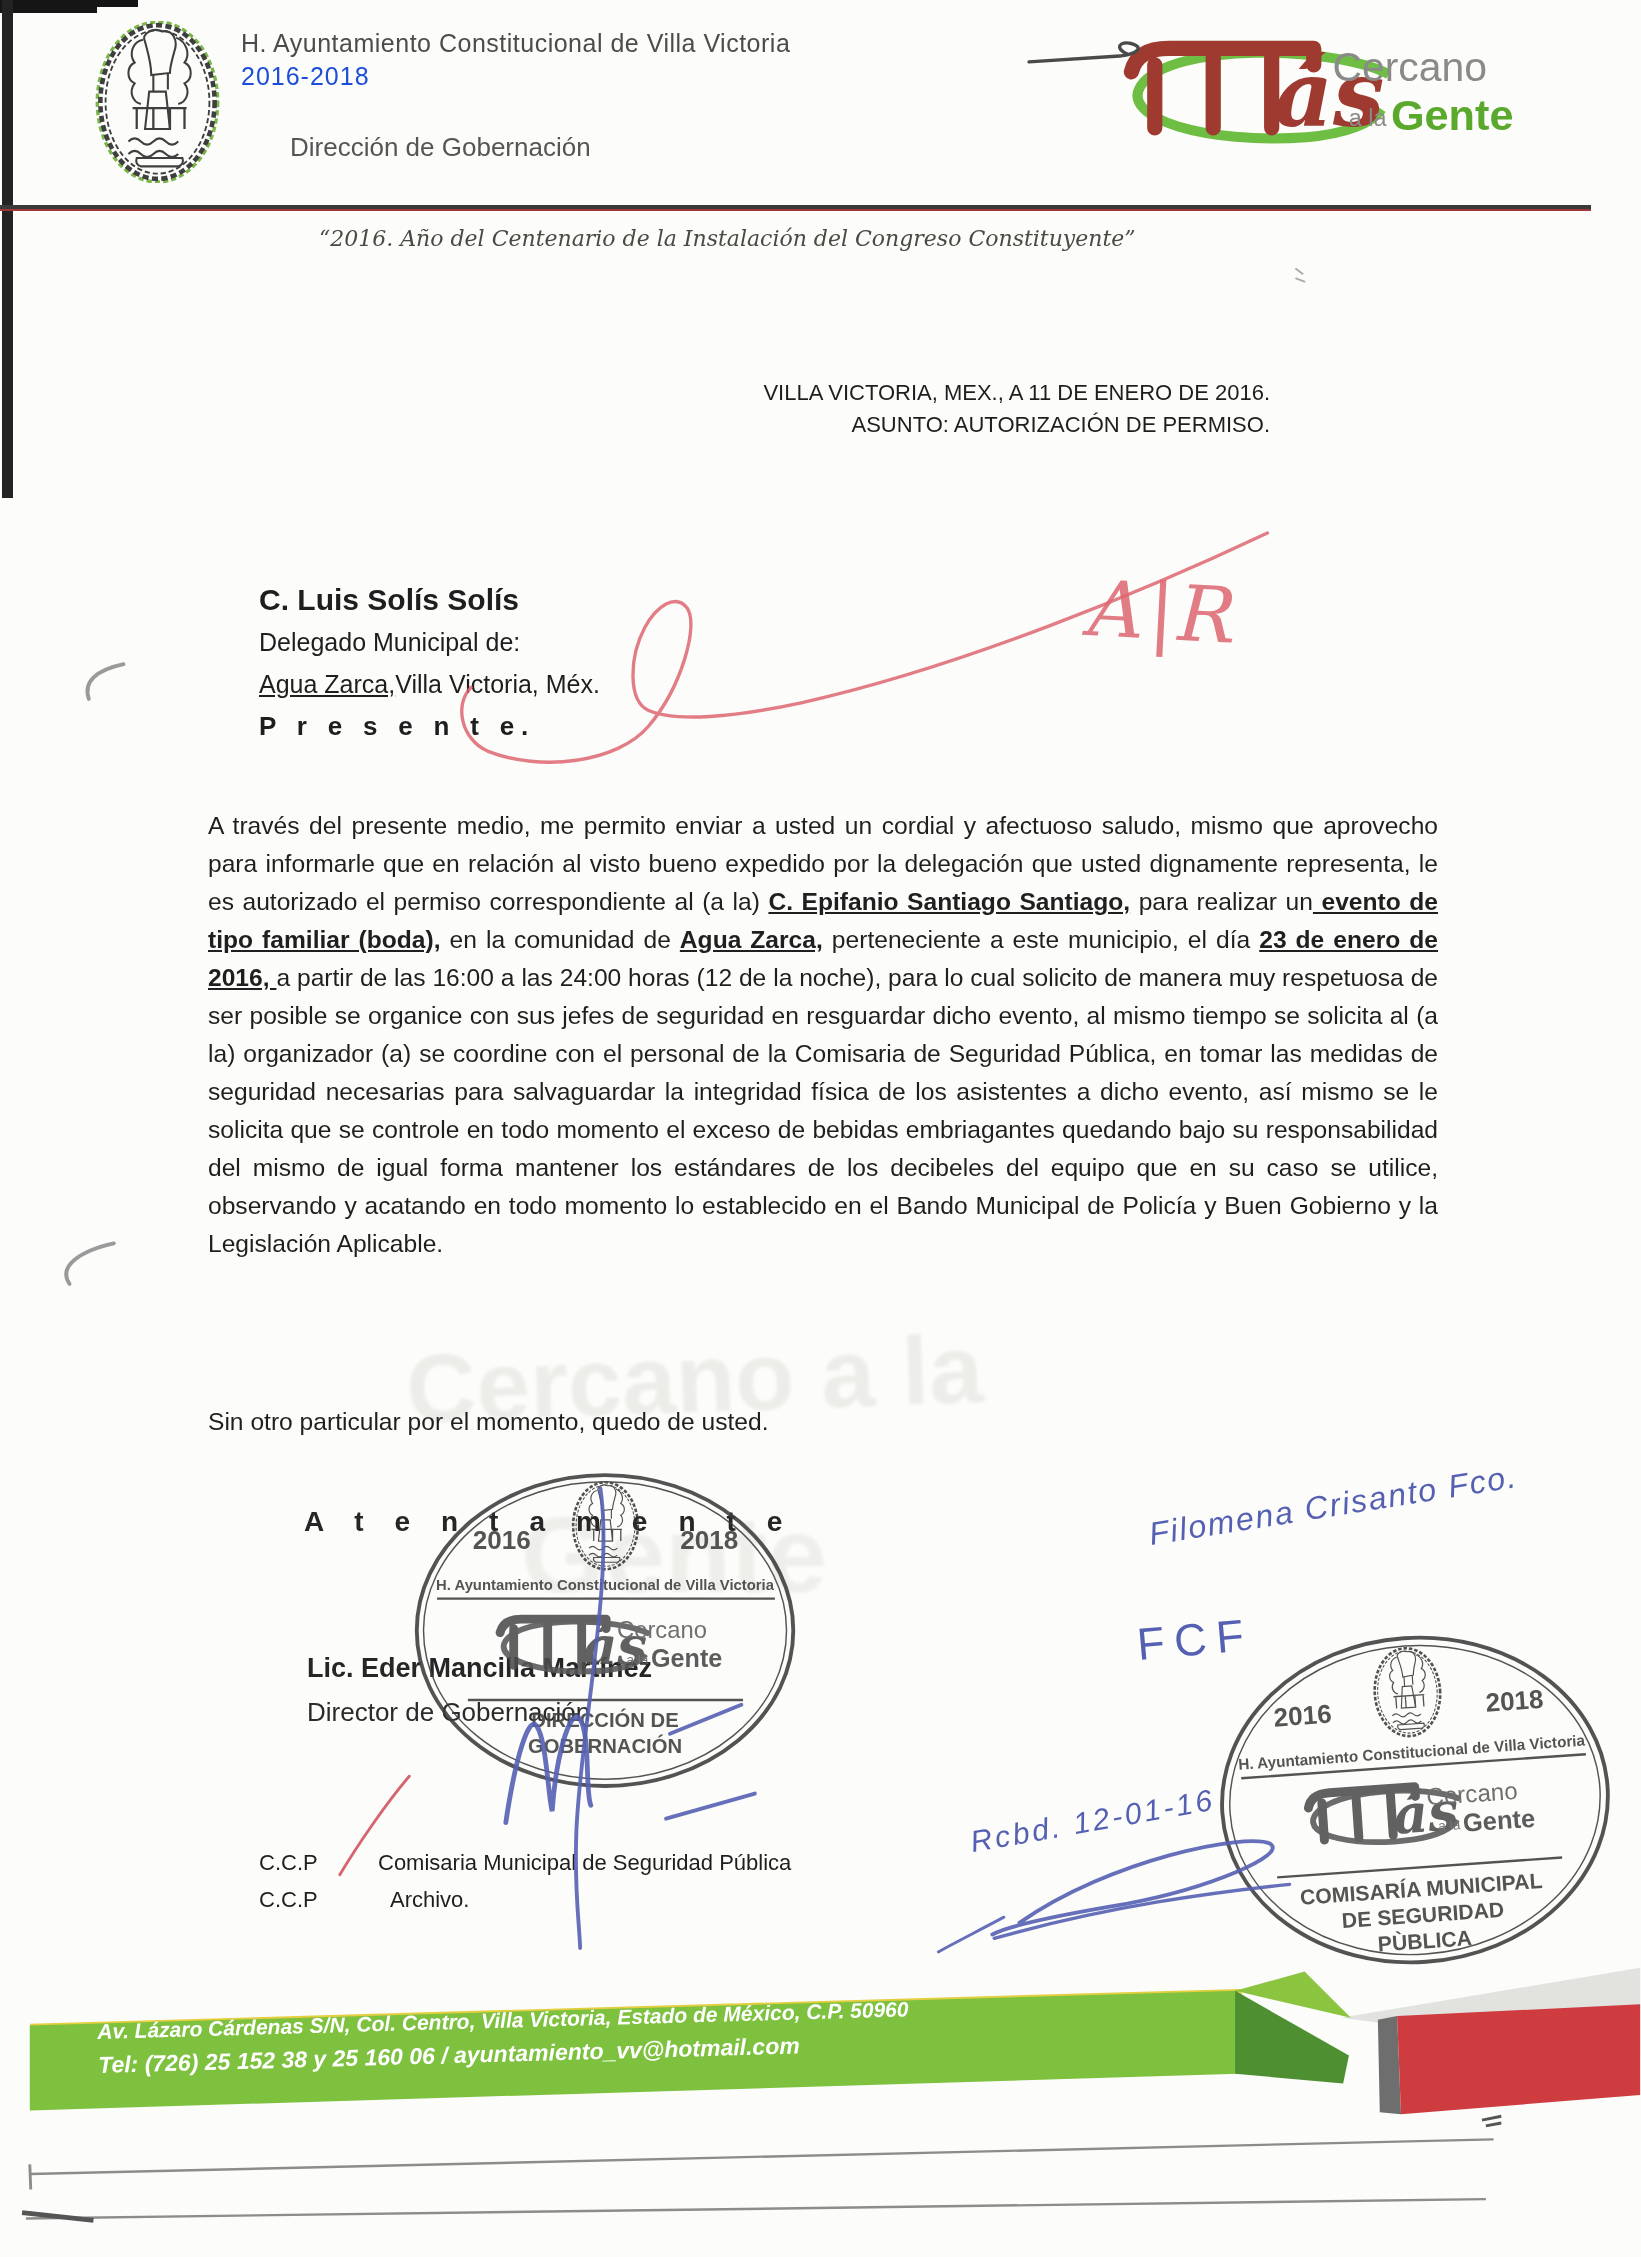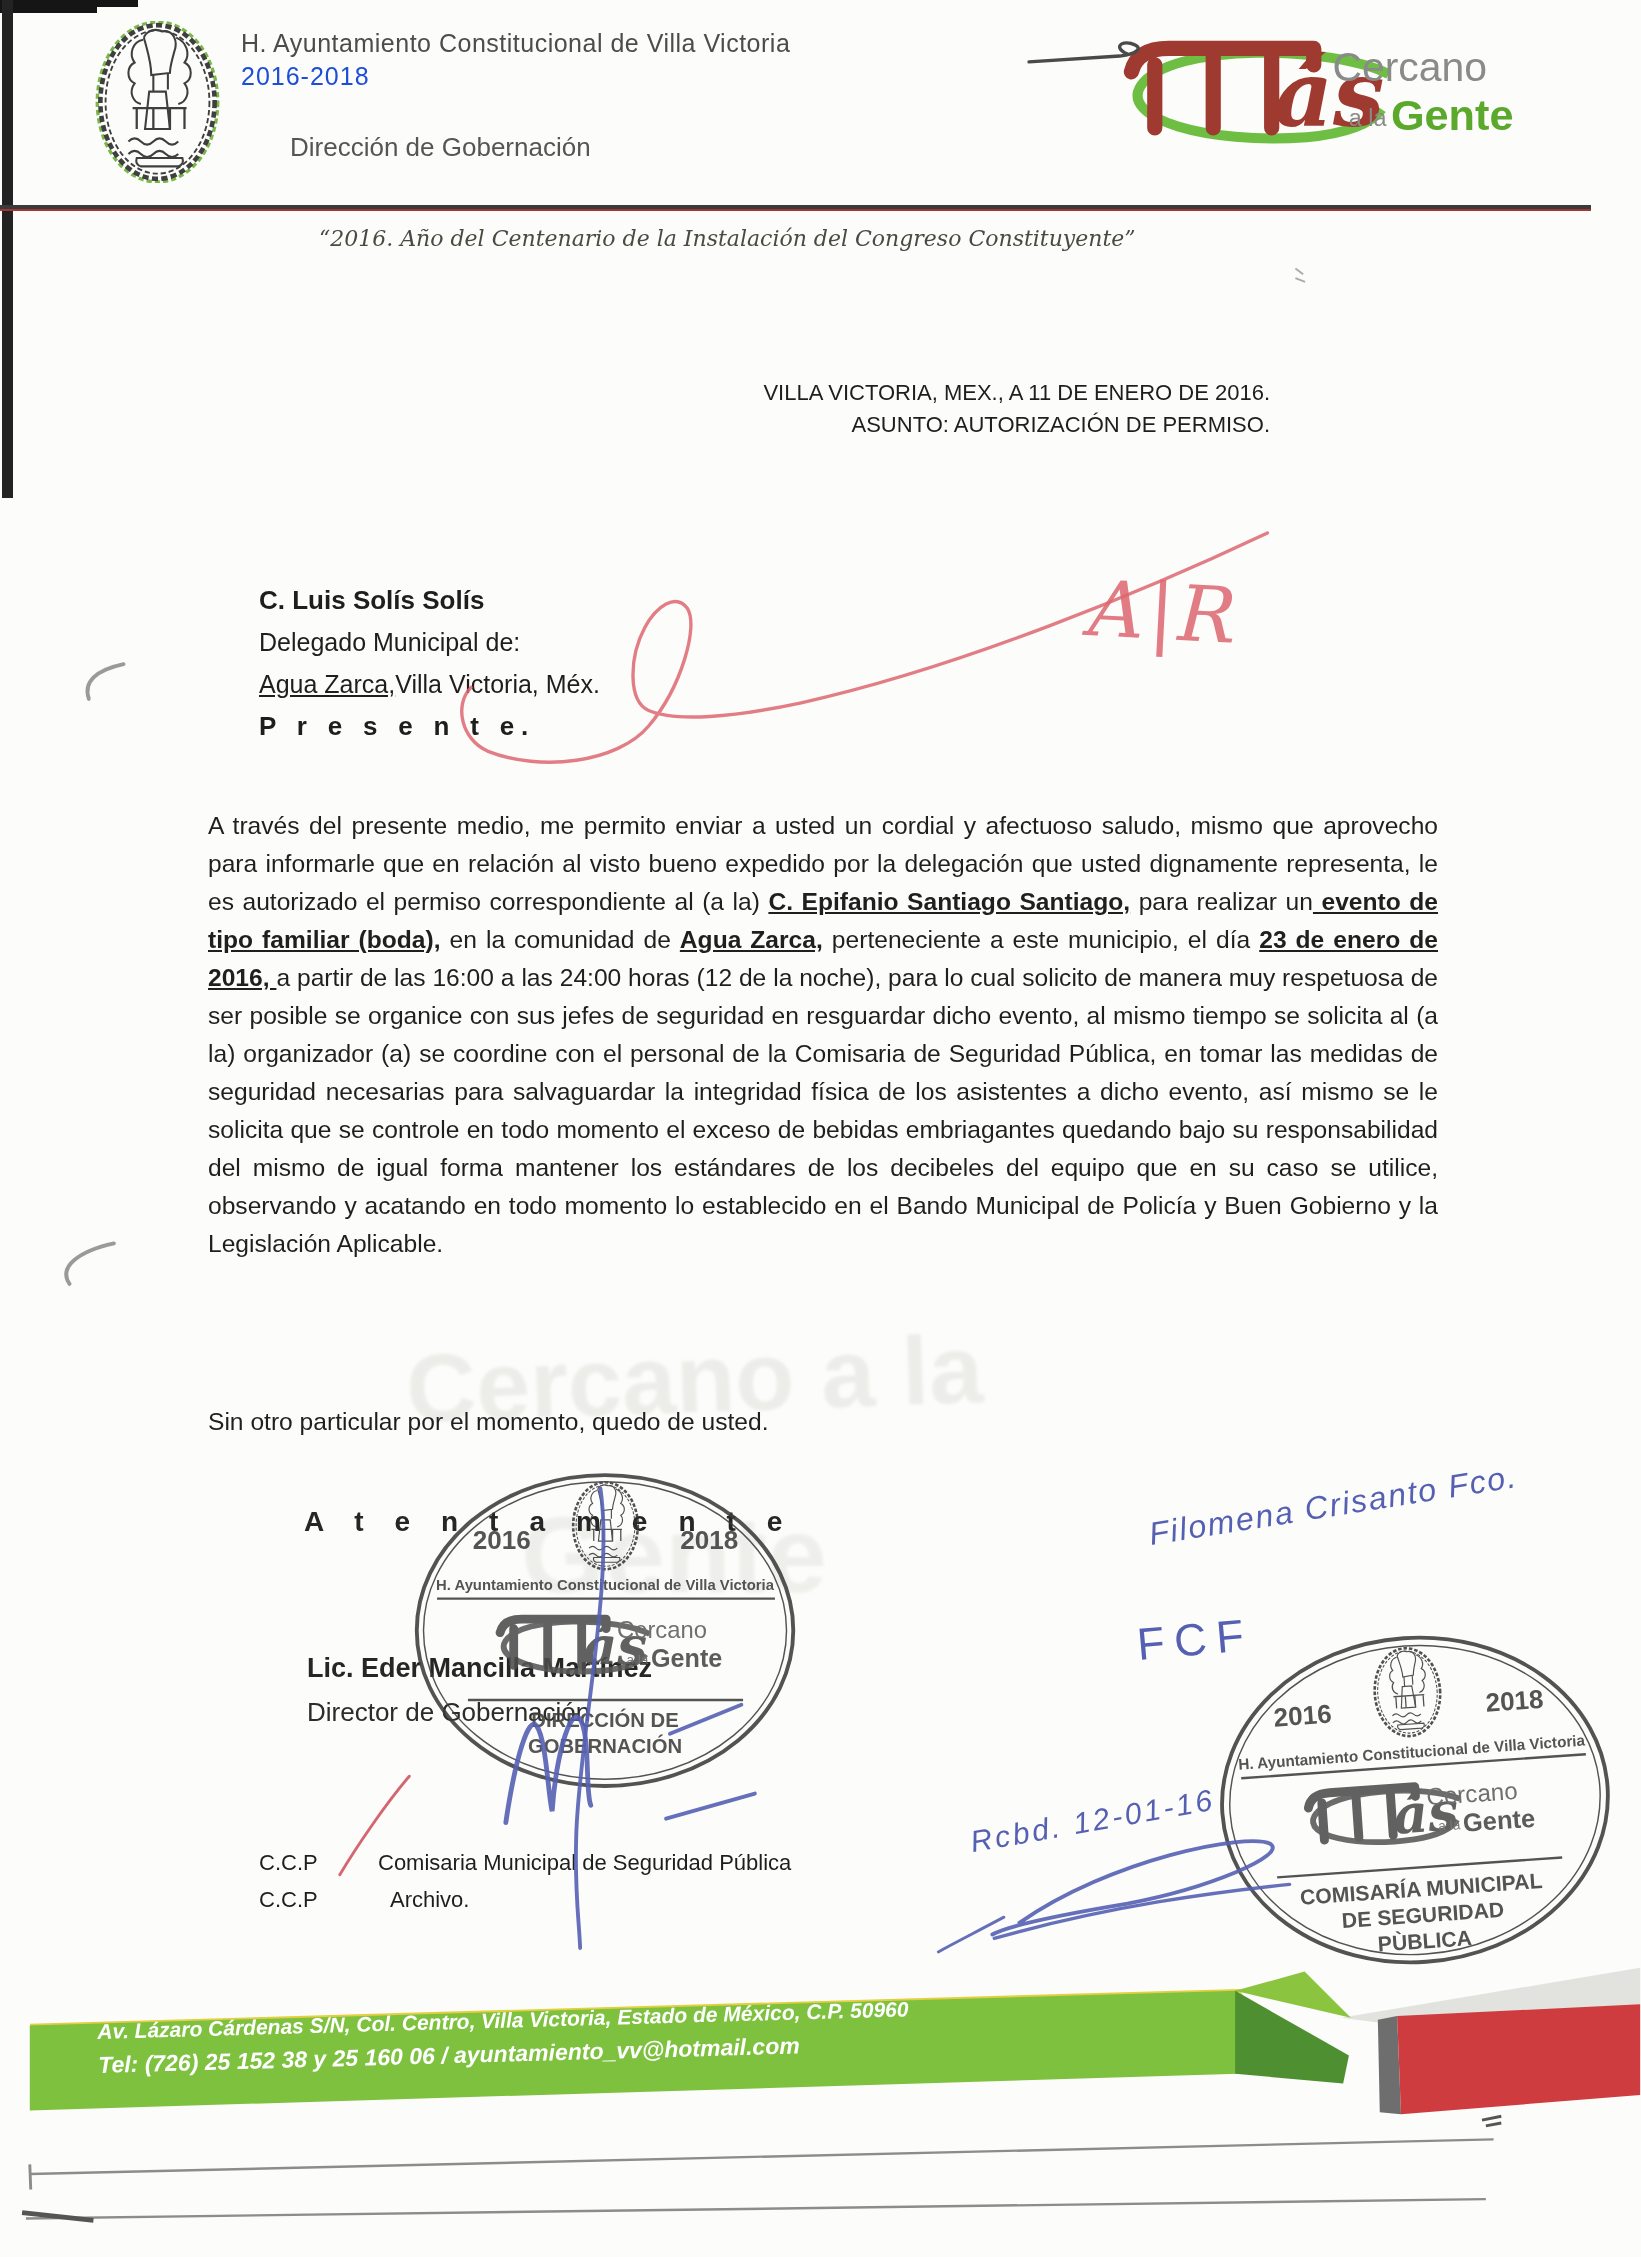--- a/index.html
+++ b/index.html
@@ -11,21 +11,21 @@
   .org2{left:241px;top:62px;font-size:25px;color:#1d4ed8;letter-spacing:1px;}
   .dept{left:290px;top:132px;font-size:26px;color:#555;}
   .rule{left:0;top:205px;width:1591px;height:5.8px;
         background:linear-gradient(#3a3a3a 0 60%,#a03636 60% 100%);}
   .motto{left:319px;top:226px;width:830px;text-align:left;font-family:"DejaVu Serif",serif;
          font-style:italic;font-size:22px;color:#4a4a42;}
   
   .meta{left:628px;top:377px;width:642px;text-align:right;font-size:22px;line-height:32px;color:#1e1e1e;}
   
   .recipient{left:259px;top:579px;font-size:25px;line-height:42px;color:#1e1e1e;}
-  .rec-name{font-weight:bold;font-size:26px;}
+  .rec-name{font-weight:bold;font-size:30px;}
   .rec-presente{font-weight:bold;font-size:26px;letter-spacing:6.8px;}
   .u{text-decoration:underline;}
   
   .body-par{left:208px;top:807px;width:1230px;font-size:24.6px;line-height:38px;
             text-align:justify;color:#1f1f1f;z-index:1;}
   .bold-underline{font-weight:bold;text-decoration:underline;}
   .normal{}
   .closing{left:208px;top:1408px;font-size:24.6px;color:#1f1f1f;z-index:1;}
   
   .atent{left:304px;top:1506px;font-size:28px;font-weight:bold;letter-spacing:11.6px;color:#262626;z-index:1;}

